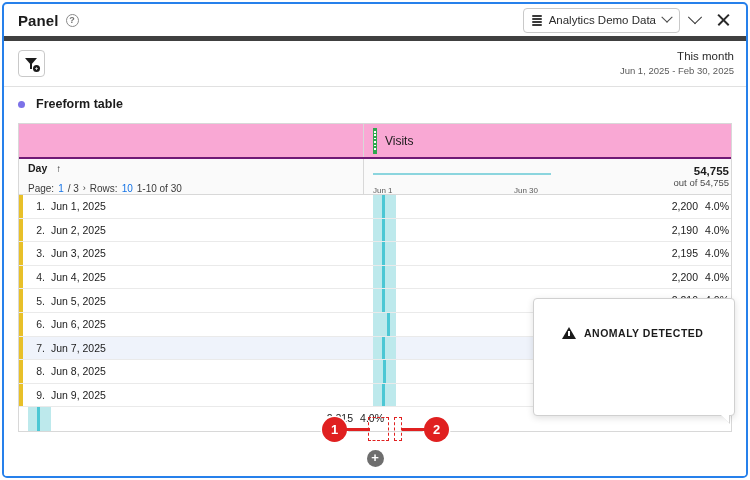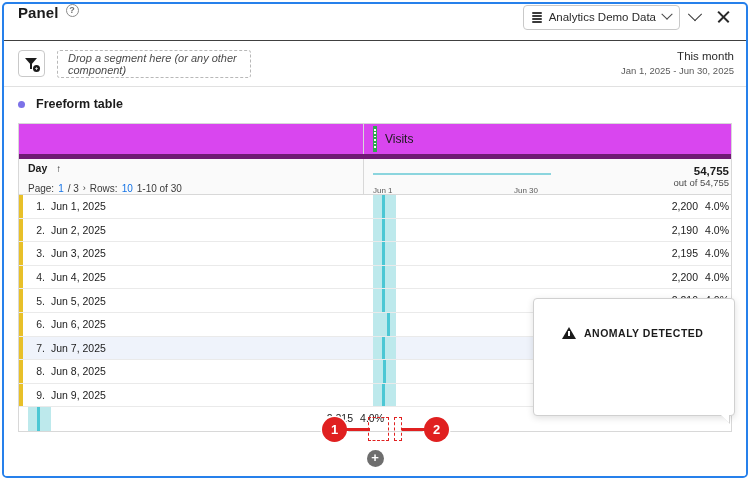--- a/index.html
+++ b/index.html
@@ -17,22 +17,22 @@
     background: #ffffff;
     border: 2px solid #2680EB;
     border-radius: 5px;
     overflow: hidden;
   }
 
   
   .titlebar {
     position: relative;
     height: 37px;
-    border-bottom: 1px solid #404040;
-    display: flex; align-items: flex-start;
+    border-bottom: 5px solid #404040;
+    display: flex; align-items: center;
     padding: 0 10px 0 14px;
   }
   .panel-title {
     font-size: 15px; font-weight: bold; color: #1b1b1b;
     letter-spacing: .1px;
   }
   .help-icon {
     margin-left: 7px; width: 13px; height: 13px;
     border: 1.2px solid #8a8a8a; border-radius: 50%;
     color: #707070; font-size: 9px; line-height: 11px;
@@ -132,22 +132,22 @@
   }
   .t-row { display: flex; position: relative; }
 
   .col-dim   { width: 345px; flex: none; position: relative; }
   .col-spark { width: 280px; flex: none; position: relative; }
   .col-val   { width: 54px;  flex: none; text-align: right; }
   .col-pct   { width: 37px;  flex: none; text-align: right; padding-right: 6px; }
 
   
   .hdr-metric {
-    height: 35px; background: #d946ef;
-    border-bottom: 5px solid #701a75;
+    height: 35px; background: #f9a8d4;
+    border-bottom: 2px solid #701a75;
   }
   .hdr-metric .col-dim { border-right: 1px solid #D8D8D8; }
   .metric-cell {
     height: 100%; display: flex; align-items: center; padding-left: 9px; gap: 8px;
   }
   .metric-bar { width: 4px; height: 26px; background: #2FA84F; flex:none; position: relative; }
   .metric-bar::after{
     content:''; position:absolute; left:1px; top:3px; width:2px; height:20px;
     background: repeating-linear-gradient(#fff 0 1.6px, transparent 1.6px 3.4px);
   }
@@ -301,26 +301,23 @@
   </div>
 
   <div class="segbar">
     <div class="filter-btn">
       <span class="funnel">
         <span class="fshape"></span>
           <span class="fstem"></span>
           <span class="fplus">+</span>
       </span>
     </div>
-    <div class="dropzone">
-      <span>Drop a segment here (or any other component)</span>
-    </div>
     <div class="daterange">
       <div class="dr-title">This month</div>
-      <div class="dr-sub">Jan 1, 2025 - Jun 30, 2025</div>
+      <div class="dr-sub">Jun 1, 2025 - Feb 30, 2025</div>
     </div>
   </div>
 
   <div class="body-area">
 
     <div class="viz-title">
       <span class="viz-dot"></span>
       <span class="viz-name">Freeform table</span>
     </div>
 

